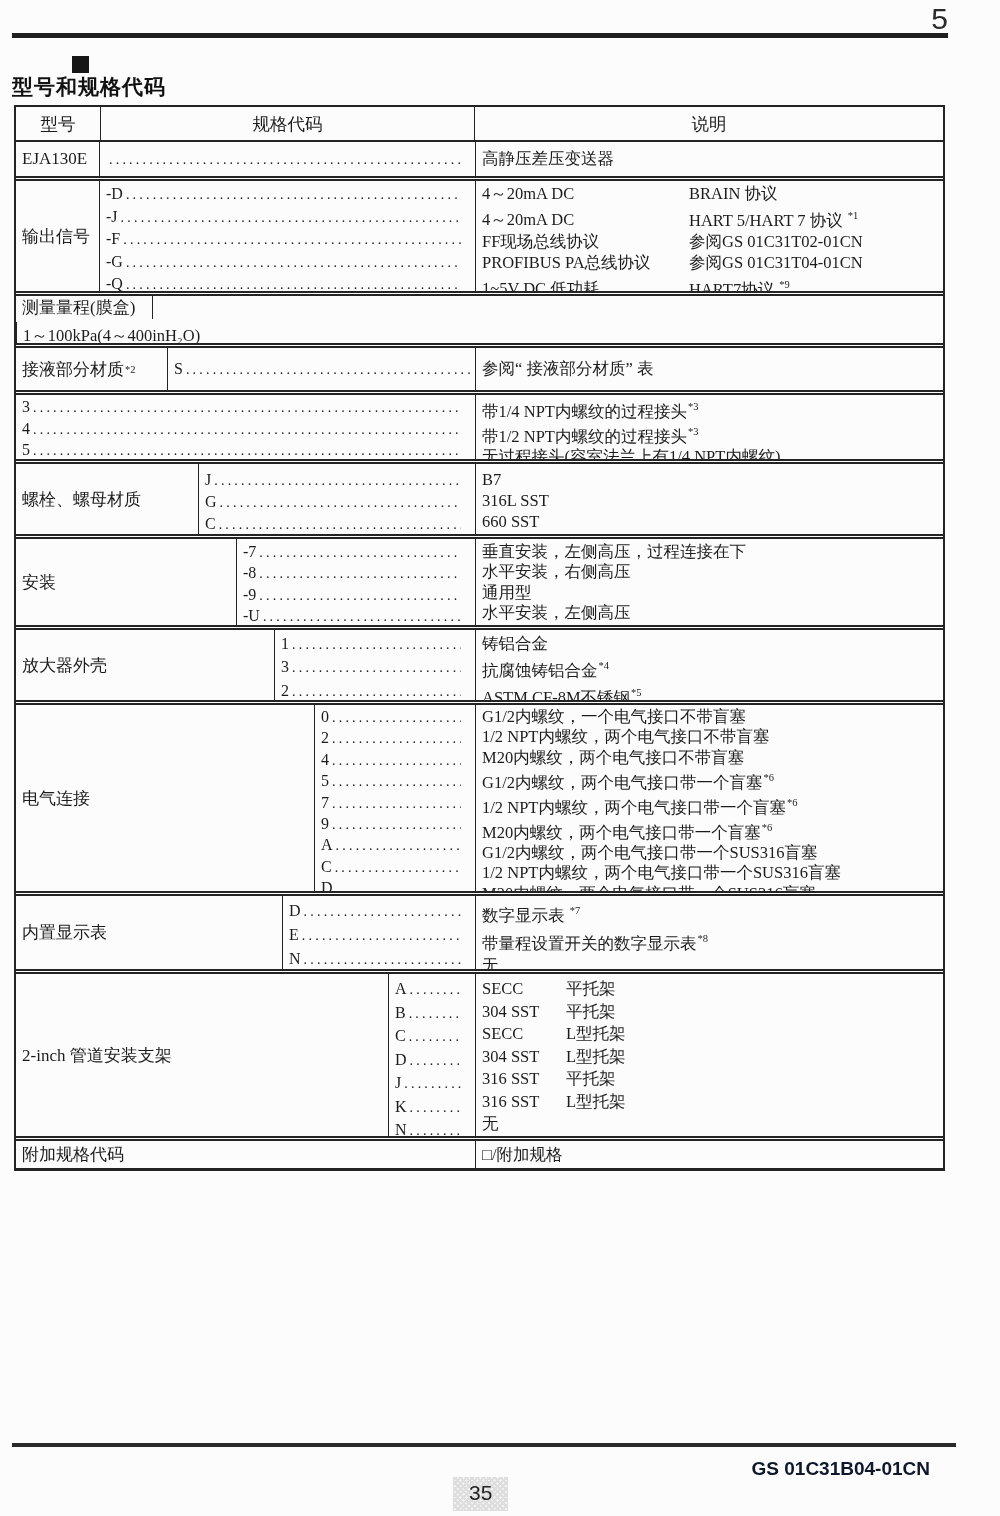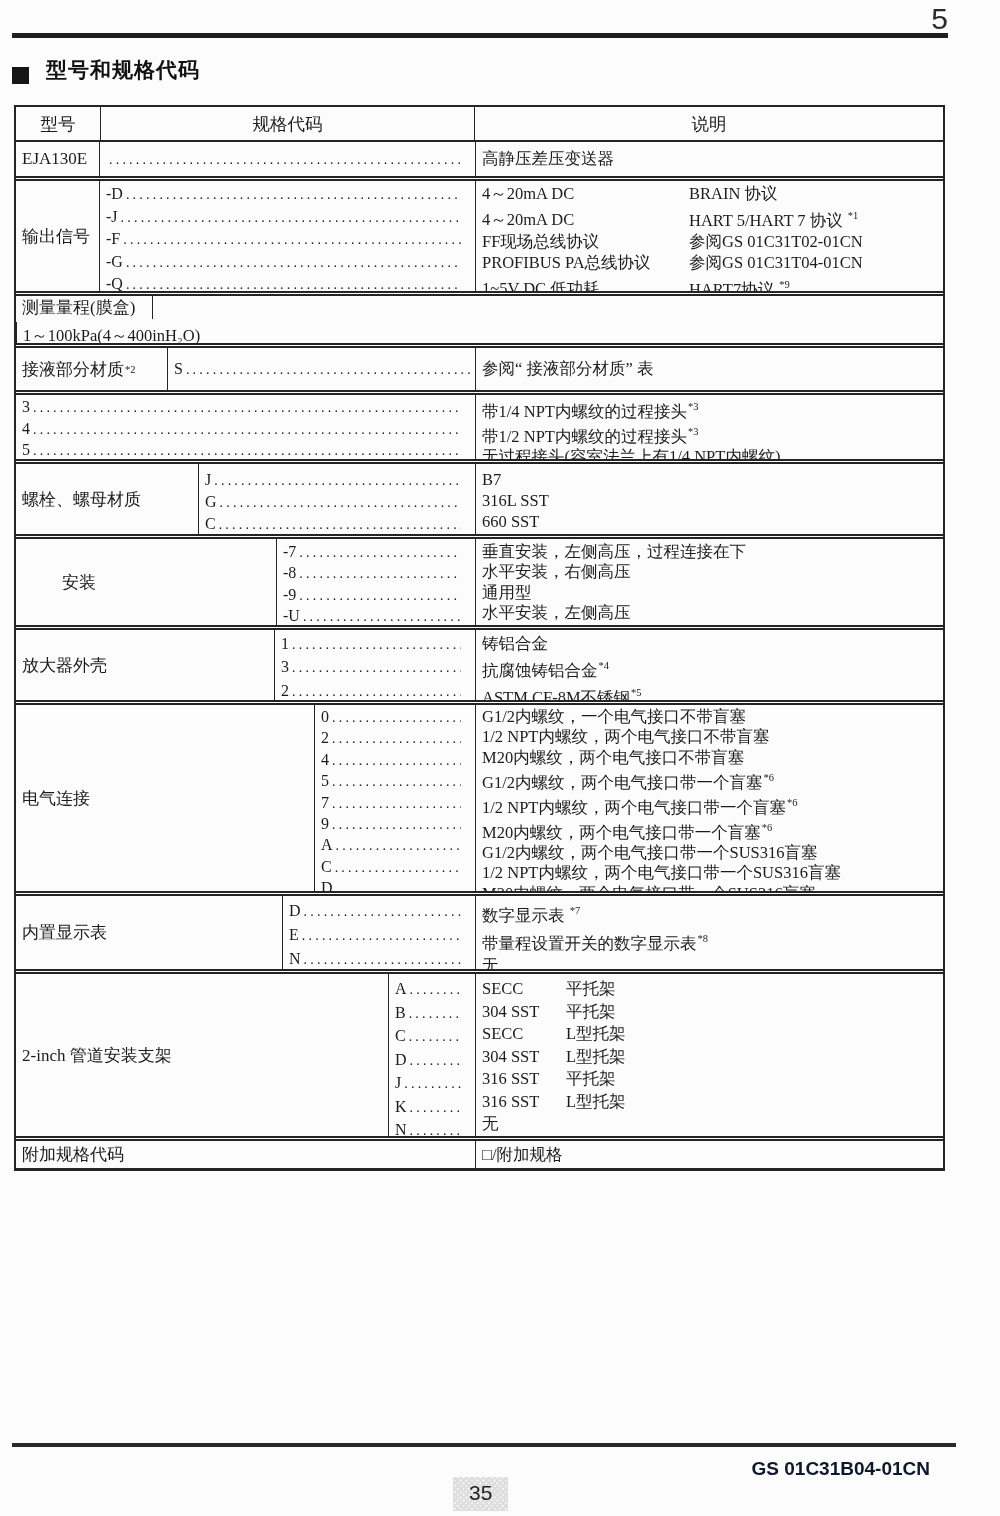--- a/index.html
+++ b/index.html
@@ -10,23 +10,23 @@
     overflow:hidden;
   }
   .page-num{
     position:absolute; top:2px; right:52px;
     font-family:"Liberation Sans","DejaVu Sans",sans-serif;
     font-size:30px; color:#2a2a2a;
   }
   .top-rule{position:absolute; top:33px; left:12px; width:936px; height:5px; background:#1f1f1f;}
   .heading{
     position:absolute; top:56px; left:12px;
-    display:flex; align-items:flex-end;
+    display:flex; align-items:center;
     font-family:"Liberation Sans","DejaVu Sans",sans-serif;
-    font-weight:bold; font-size:21px; letter-spacing:1px; color:#111;
+    font-weight:bold; font-size:21px; letter-spacing:1px; color:#111;flex-direction:column;
   }
   .heading .sq{display:inline-block; width:17px; height:17px; background:#161616; margin-right:17px;}
 
   
   .spec-table{
     position:absolute; top:105px; left:14px; width:931px;
     box-sizing:border-box;
     border:2px solid #242424; border-bottom-width:3px;
     background:#fcfcfc;
   }
@@ -58,21 +58,21 @@
   .dl{line-height:22px;}
   sup{font-size:10.5px; vertical-align:super; margin-left:1px;}
 
   
   .r0 .lbl{width:84px;}   .r0{height:34px;}
   .r1 .lbl{width:84px;}   .r1{height:110px;} .r1 .cl,.r1 .dl{line-height:21.6px;} .r1 .codes,.r1 .desc{padding-top:2px;}
   .r2 .lbl{width:137px;}  .r2{height:47px;flex-direction:column;}
   .r3 .lbl{width:152px;}  .r3{height:42px;}
   .r4 .lbl{width:152px;}  .r4{height:64px;}  .r4 .cl,.r4 .dl{line-height:20.5px;} .r4 .codes,.r4 .desc{padding-top:2px;}
   .r5 .lbl{width:183px;}  .r5{height:70px;}  .r5 .cl,.r5 .dl{line-height:21px;}   .r5 .codes,.r5 .desc{padding-top:5px;}
-  .r6 .lbl{width:221px;margin-left:40px;}  .r6{height:86px;}  .r6 .cl,.r6 .dl{line-height:20.3px;} .r6 .codes,.r6 .desc{padding-top:3px;}
+  .r6 .lbl{width:221px;}  .r6{height:86px;}  .r6 .cl,.r6 .dl{line-height:20.3px;} .r6 .codes,.r6 .desc{padding-top:3px;}
   .r7 .lbl{width:259px;}  .r7{height:70px;}  .r7 .cl,.r7 .dl{line-height:22.3px;}
   .r8 .lbl{width:299px;}  .r8{height:186px;} .r8 .cl,.r8 .dl{line-height:20.4px;} .r8 .codes,.r8 .desc{padding-top:2px;}
   .r9 .lbl{width:267px;}  .r9{height:73px;}  .r9 .cl,.r9 .dl{line-height:23px;}
   .r10 .lbl{width:373px;} .r10{height:162px;} .r10 .cl,.r10 .dl{line-height:22.5px;} .r10 .codes,.r10 .desc{padding-top:4px;}
   .r11{height:27px;}      .r11 .lbl{flex:1; border-right:none;}
 
   
   .r0 .codes,.r0 .desc,.r3 .codes,.r3 .desc,.r11 .desc{display:flex; align-items:center; padding-top:0;}
   .r0 .cl{width:100%;}
 

